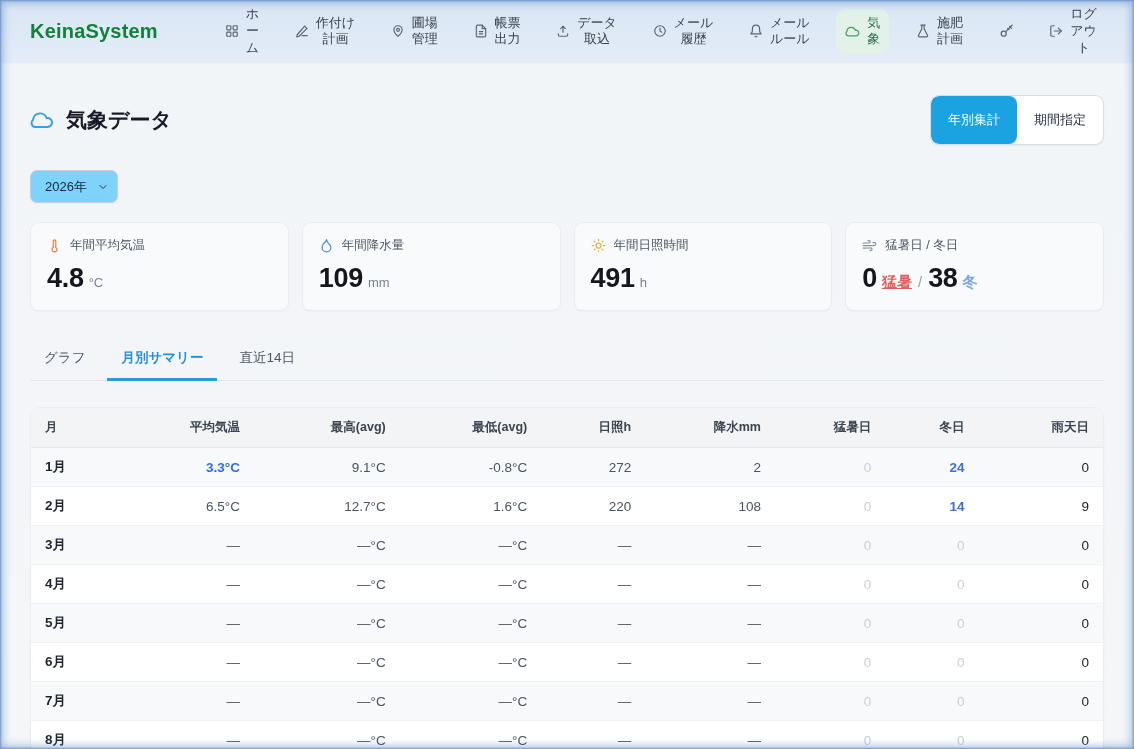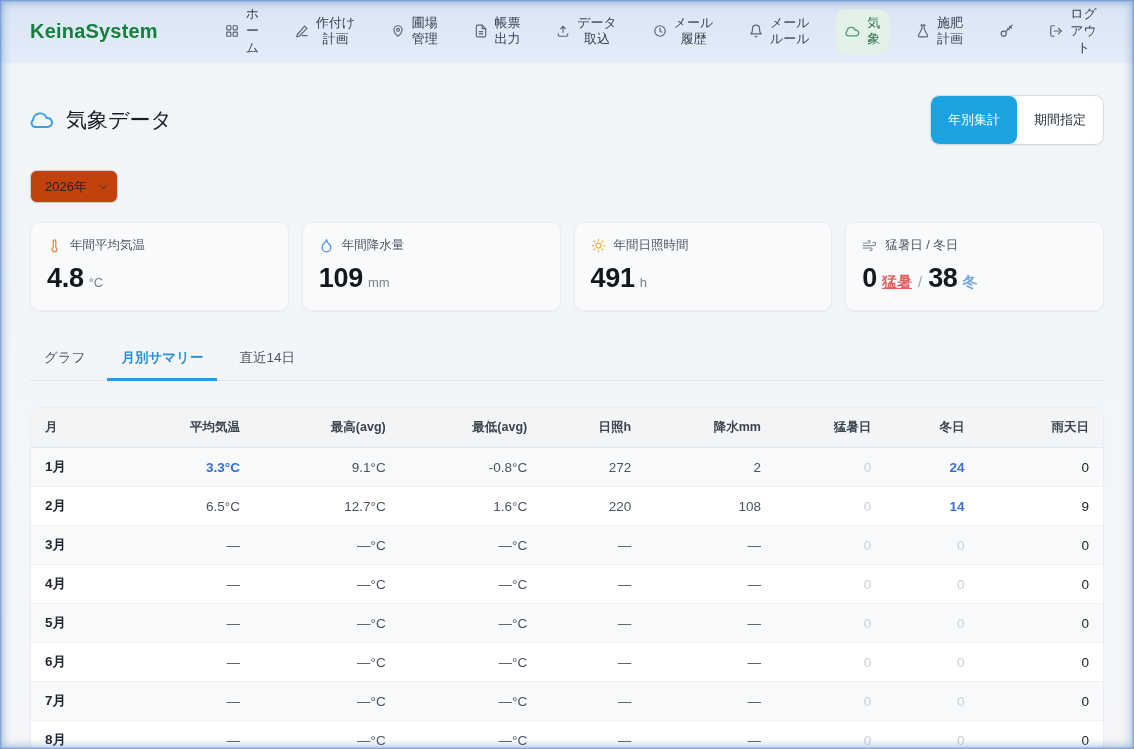--- a/index.html
+++ b/index.html
@@ -20,30 +20,30 @@
   .nav-item{display:flex;align-items:center;gap:7px;cursor:pointer;color:#39414e;padding:6px 9px;border-radius:10px;}
   .nav-item .icn{display:flex;color:#5c6570;}
   .nav-item .lbl{font-size:13px;line-height:1.3;text-align:center;white-space:pre-line;}
   .nav-item.active{background:#e2f2e8;color:#2d6e48;}
   .nav-item.active .icn{color:#4c9e6e;}
 
   
   .content{padding:0 30px;box-sizing:border-box;}
   .title-row{display:flex;align-items:center;justify-content:space-between;margin-top:32px;}
   .page-title{display:flex;align-items:center;gap:12px;}
-  .page-title .t{font-size:21px;font-weight:400;color:#161b26;}
+  .page-title .t{font-size:21px;font-weight:700;color:#161b26;}
   .page-title .icn{display:flex;color:#39a0e5;}
   .toggle-group{display:flex;background:#fff;border:1px solid #d9dde3;border-radius:9px;overflow:hidden;box-shadow:0 1px 2px rgba(40,60,90,.06);}
   .toggle-btn{font-size:13px;padding:15px 17px;background:transparent;border:none;color:#2b3442;cursor:pointer;font-family:inherit;}
   .toggle-btn.active{background:#1ba3e1;color:#fff;border-radius:8px;}
 
   .select-row{margin-top:25px;}
   .select-wrap{position:relative;display:inline-block;}
   .year-select{appearance:none;-webkit-appearance:none;font-family:inherit;font-size:13px;color:#1c2330;
-    background:#c2410c;border:1px solid #c9ced6;border-radius:7px;padding:8px 30px 8px 14px;cursor:pointer;box-shadow:0 1px 2px rgba(40,60,90,.05);}
+    background:#7dd3fc;border:1px solid #c9ced6;border-radius:7px;padding:8px 30px 8px 14px;cursor:pointer;box-shadow:0 1px 2px rgba(40,60,90,.05);}
   .select-wrap .chev{position:absolute;right:9px;top:50%;transform:translateY(-50%);pointer-events:none;display:flex;color:#333;}
 
   
   .stats{display:flex;gap:13px;margin-top:19px;}
   .stat-card{flex:1;background:#f9fafb;border:1px solid #ececee;border-radius:9px;padding:14px 16px 16px;box-sizing:border-box;box-shadow:0 1px 2px rgba(40,60,90,.04);}
   .stat-label{display:flex;align-items:center;gap:8px;font-size:12.5px;color:#4c5563;}
   .stat-label .icn{display:flex;}
   .stat-value-row{margin-top:9px;display:flex;align-items:baseline;gap:5px;}
   .stat-value{font-size:27px;font-weight:700;color:#14171d;letter-spacing:-.3px;}
   .stat-unit{font-size:13px;color:#7a828e;}

